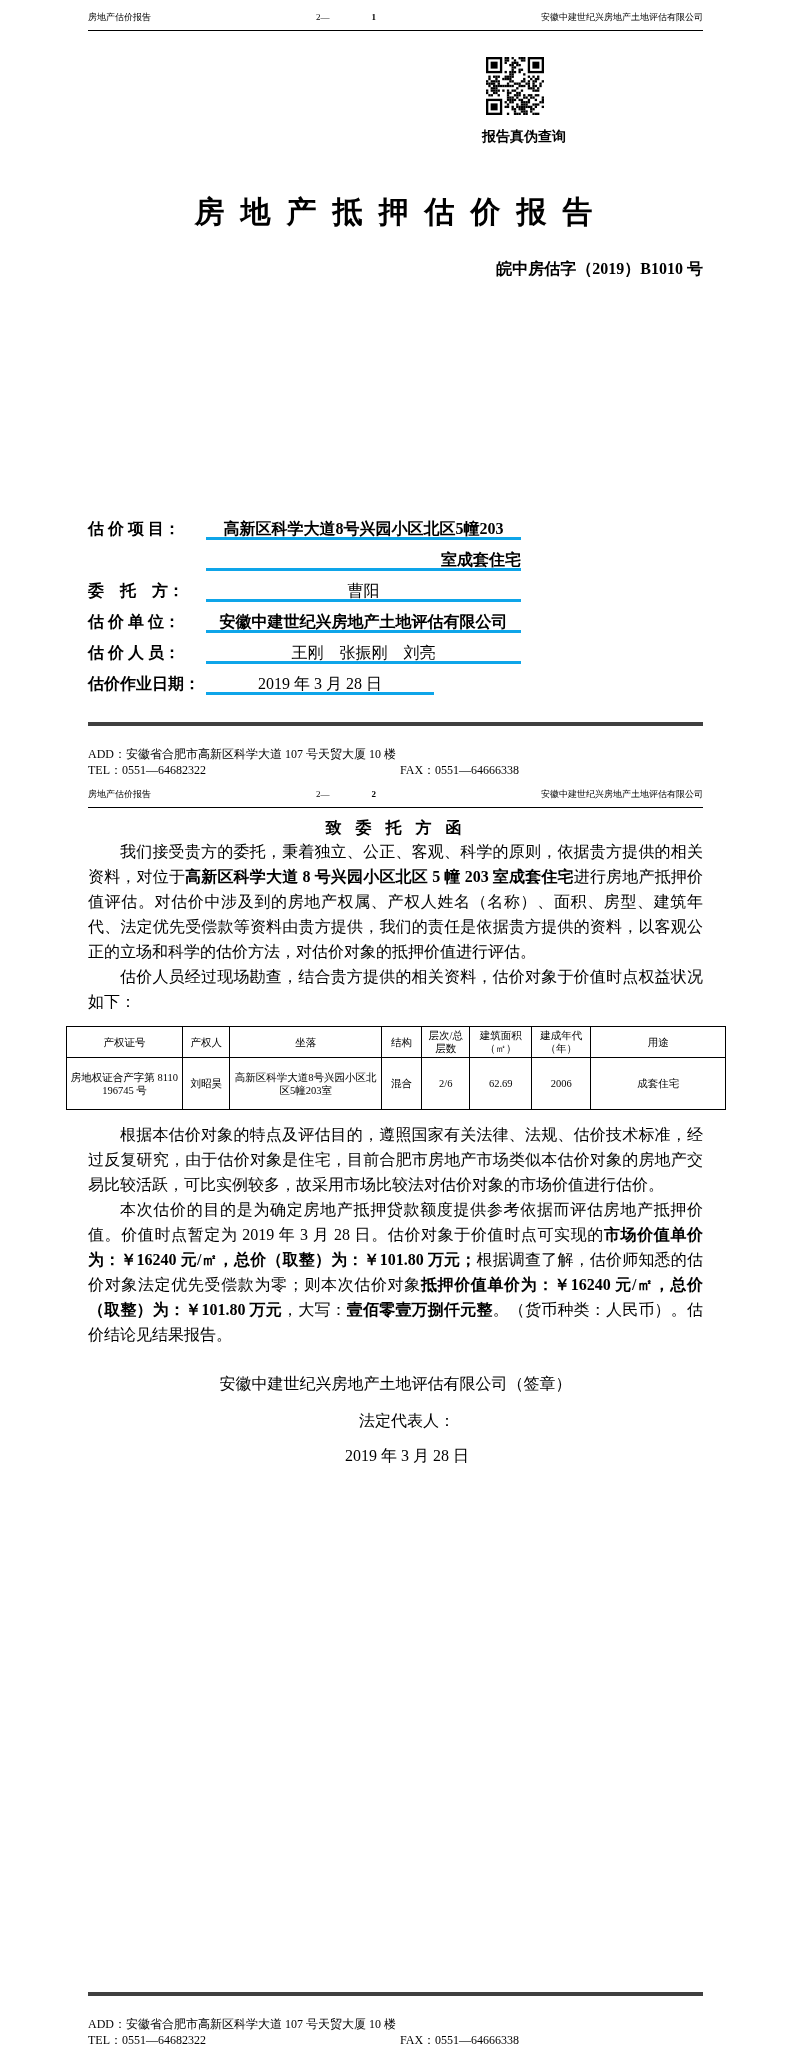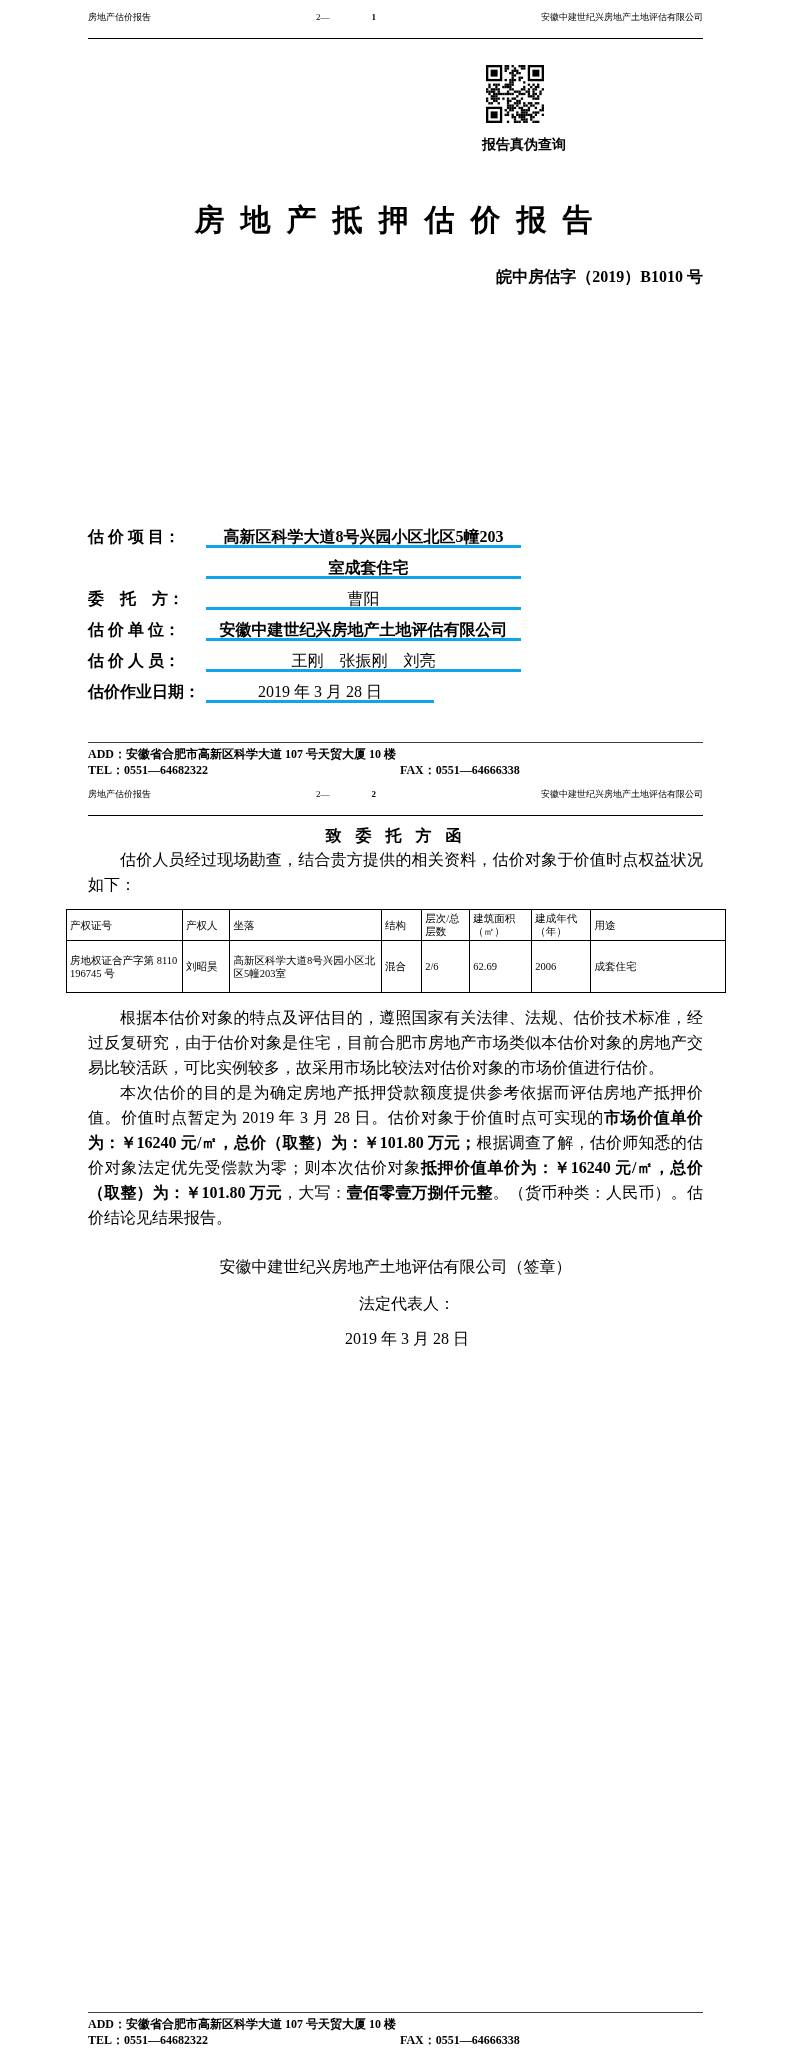--- a/index.html
+++ b/index.html
@@ -4,55 +4,55 @@
 <style>
   * { margin:0; padding:0; box-sizing:border-box; }
   html,body { background:#fff; }
   body { font-family:"Liberation Serif","DejaVu Serif",serif; color:#000; }
   .sheet { width:793px; height:2054px; margin:0 auto; background:#fff; position:relative; overflow:hidden; }
   .page { position:relative; padding-left:88px; padding-right:90px; }
   .page-1 { height:784px; }
   .page-2 { height:1270px; }
 
   .doc-header { display:flex; justify-content:space-between; align-items:flex-end;
-    border-bottom:1px solid #000; padding:12px 0 15px 0; font-size:9px; line-height:1.25; }
+    border-bottom:1px solid #000; padding:12px 0 7px 0; font-size:9px; line-height:1.25; }
   .page-2 .doc-header { padding-top:5px; }
   .hdr-center { display:flex; gap:42px; }
   .hdr-pagenum { font-weight:bold; }
 
   .qr-wrap { margin-top:26px; margin-left:394px; width:66px; text-align:center; }
   .qr-code { width:58px; height:58px; margin:0 auto; background:#fff; }
   .qr-label { font-size:14px; font-weight:bold; margin-top:13px; white-space:nowrap; }
 
   .report-title { margin-top:46px; text-align:center; font-size:30px; font-weight:bold;
     letter-spacing:16px; padding-left:12px; white-space:nowrap; }
   .doc-number { margin-top:26px; text-align:right; font-size:16px; font-weight:bold; }
 
   .fields { margin-top:238px; font-size:16px; }
   .field-row { display:flex; align-items:flex-end; height:22px; margin-bottom:9px; }
   .field-label { font-weight:bold; width:118px; flex:none; white-space:pre; }
   .spacer-label { width:118px; flex:none; }
   .field-value { width:315px; border-bottom:3px solid #0ea5e9; text-align:center; height:22px; line-height:21px; white-space:nowrap; }
   .field-value.bold { font-weight:bold; }
-  .field-value.left { text-align:center; padding-left:10px; }
+  .field-value.left { text-align:right; padding-left:10px; }
   .field-value.short { width:228px; }
 
   .page-footer { position:absolute; left:88px; right:90px; bottom:5px;
-    border-top:1px solid #404040; padding-top:4px; font-size:12px; font-weight:bold; line-height:1.3; }
+    border-top:4px solid #404040; padding-top:21px; font-size:12px; font-weight:normal; line-height:1.3; }
   .footer-line2 { display:flex; margin-top:1px; }
   .footer-tel { width:312px; flex:none; }
 
   .letter-title { margin-top:10px; text-align:center; font-size:16px; font-weight:bold;
     letter-spacing:14px; padding-left:10px; }
   .salutation { margin-top:14px; font-size:16px; font-weight:bold; line-height:25px; }
   .para { font-size:16px; line-height:25px; text-align:justify; text-justify:inter-ideograph; text-indent:2em; }
   .seg-bold { font-weight:bold; }
 
   .rights-table { width:660px; margin:12px 0 12px -22px; border-collapse:collapse;
-    table-layout:fixed; font-size:10.5px; text-align:left; }
+    table-layout:fixed; font-size:10.5px; text-align:center; }
   .rights-table th, .rights-table td { border:1px solid #000; padding:2px 3px;
     font-weight:normal; line-height:13px; word-break:break-all; vertical-align:middle; }
   .rights-table th { height:30px; }
   .rights-table td { height:52px; }
 
   .signature-line { margin-top:24px; text-align:center; font-size:16px; line-height:25px; }
   .legal-rep { margin-top:12px; text-align:right; padding-right:248px; font-size:16px; line-height:25px; }
   .sign-date { margin-top:10px; text-align:right; padding-right:234px; font-size:16px; line-height:25px; }
 </style>
 </head>
@@ -335,20 +335,21 @@
       <span>房地产估价报告</span>
       <span class="hdr-center">
         <span>2—</span>
         <span class="hdr-pagenum">2</span>
       </span>
       <span>安徽中建世纪兴房地产土地评估有限公司</span>
     </div>
 
     <div class="letter-title">致委托方函</div>
 
+    <p class="para"><span>我们接受贵方的委托，秉着独立、公正、客观、科学的原则，依据贵方提供的相关资料，对位于</span><span class="seg-bold">高新区科学大道 8 号兴园小区北区 5 幢 203 室成套住宅</span><span>进行房地产抵押价值评估。对估价中涉及到的房地产权属、产权人姓名（名称）、面积、房型、建筑年代、法定优先受偿款等资料由贵方提供，我们的责任是依据贵方提供的资料，以客观公正的立场和科学的估价方法，对估价对象的抵押价值进行评估。</span></p>
     <p class="para">估价人员经过现场勘查，结合贵方提供的相关资料，估价对象于价值时点权益状况如下：</p>
 
     <table class="rights-table">
       <colgroup>
         <col style="width:17.6%">
           <col style="width:7.2%">
           <col style="width:23%">
           <col style="width:6.1%">
         <col style="width:7.3%">
           <col style="width:9.4%">

